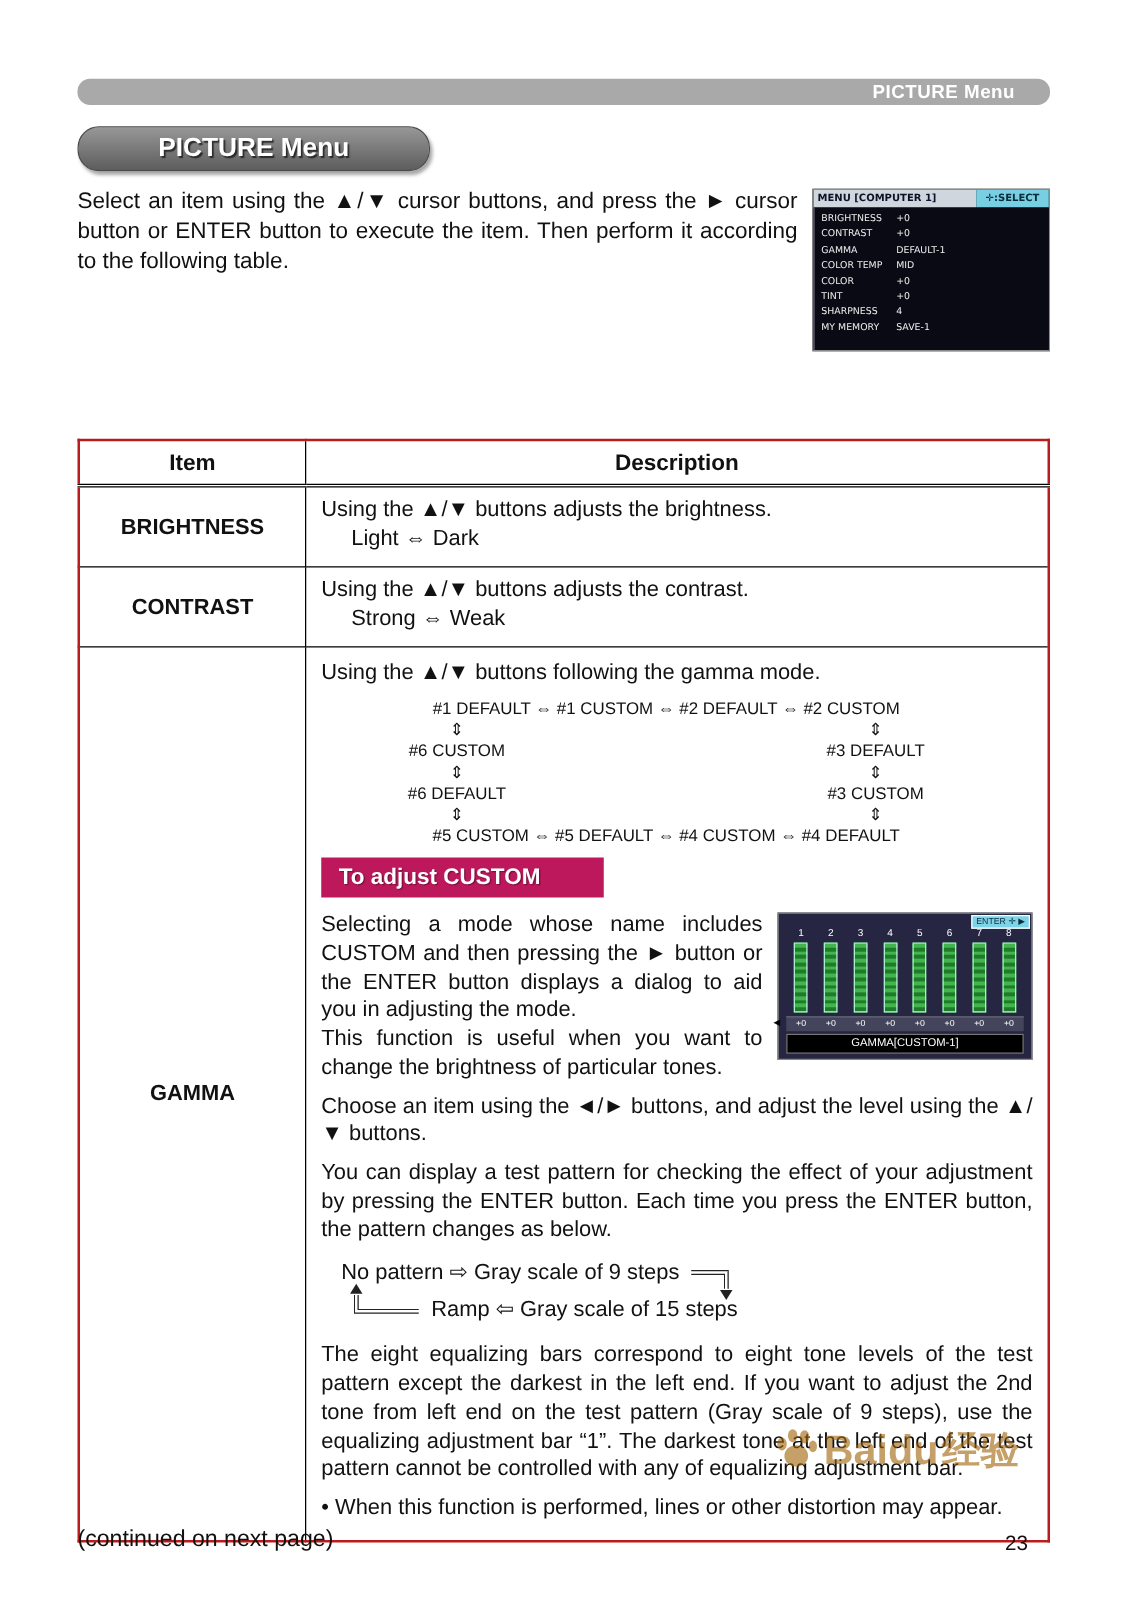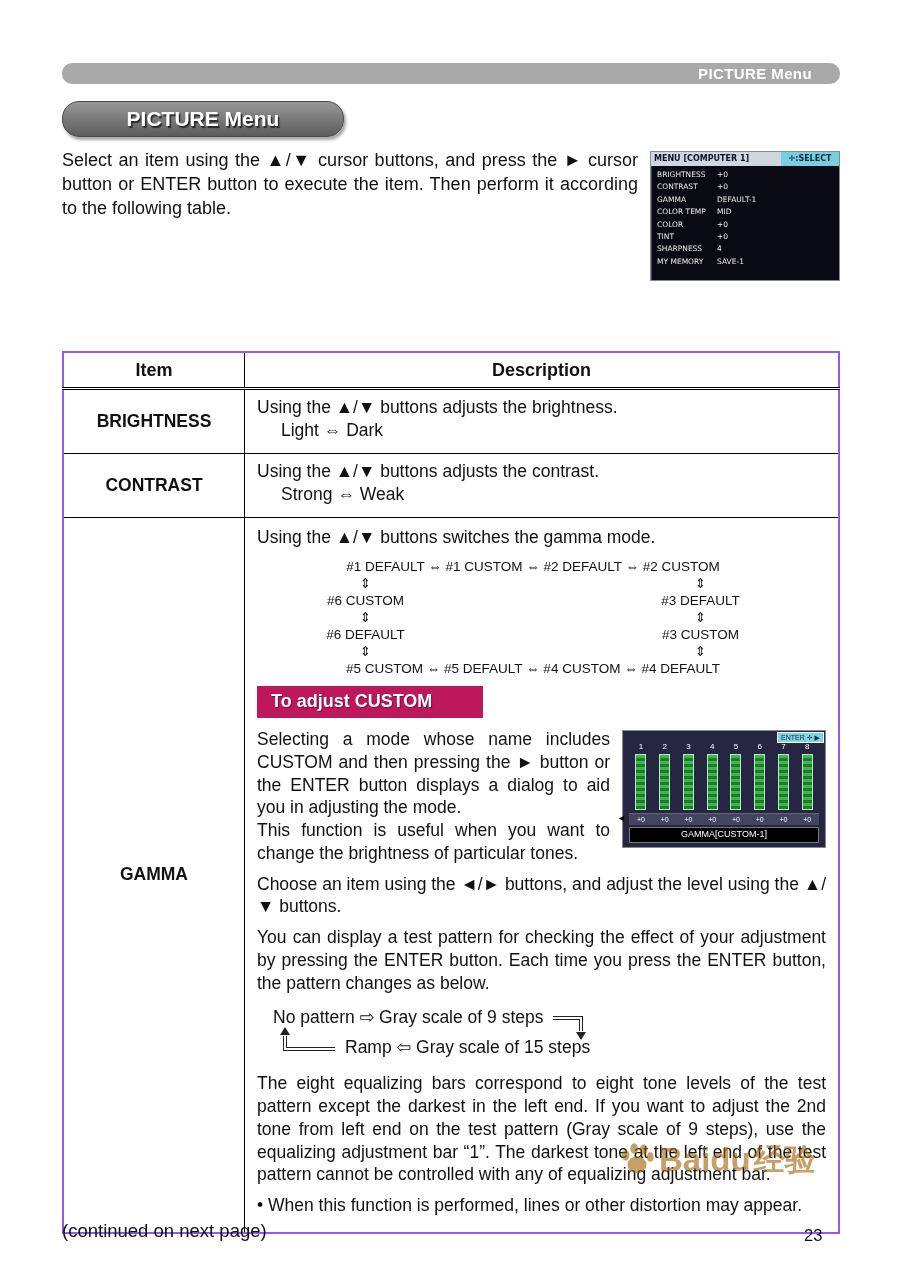--- a/index.html
+++ b/index.html
@@ -34,21 +34,21 @@
   .ms-left .mi{color:#fff;font-size:8px;line-height:11px;padding-left:4px;}
   .ms-left .mi.active{background:#e89300;color:#fff;}
   .ms-left .mi.easy{margin-top:5px;border-top:1px solid #556;padding-top:3px;}
   .ms-right{flex:1;background:#0a0a14;border-left:1px solid #445;padding:3px 0 0 5px;}
   .ms-right .sr{display:flex;color:#eee;font-size:7.5px;line-height:12.4px;}
   .ms-right .sn{width:60px;}
   .ms-right .sv{flex:1;}
 
   
   table.main{position:absolute;left:62px;top:351px;width:778px;border-collapse:collapse;
-             border:2px solid #8b5cf6;font-size:17.5px;}
+             border:2px solid #b91c1c;font-size:17.5px;}
   table.main th,table.main td{border:1px solid #000;}
   table.main th{height:32px;font-size:18px;font-weight:bold;border-bottom:3px double #000;}
   th.col-item{width:178px;}
   td.item{text-align:center;font-weight:bold;vertical-align:middle;font-size:17.5px;}
   td.desc{padding:6px 12px 7px;vertical-align:top;line-height:1.3;}
   tr.simple td{height:50px;}
   .ind{padding-left:24px;}
 
   
   .gintro{margin:2px 0 9px;}
@@ -185,21 +185,21 @@
         <td class="item">CONTRAST</td>
         <td class="desc">
           <div>Using the ▲/▼ buttons adjusts the contrast.</div>
           <div class="ind">Strong ⇔ Weak</div>
         </td>
       </tr>
       <tr>
         <td class="item">GAMMA</td>
         <td class="desc">
 
-          <p class="gintro">Using the ▲/▼ buttons switches the gamma mode.</p>
+          <p class="gintro">Using the ▲/▼ buttons following the gamma mode.</p>
 
           <div class="cycle">
             <div class="cy-full">#1 DEFAULT ⇔ #1 CUSTOM ⇔ #2 DEFAULT ⇔ #2 CUSTOM</div>
             <div class="cy-pair">
               <span>⇕</span>
               <span>⇕</span>
             </div>
             <div class="cy-pair">
               <span>#6 CUSTOM</span>
               <span>#3 DEFAULT</span>

